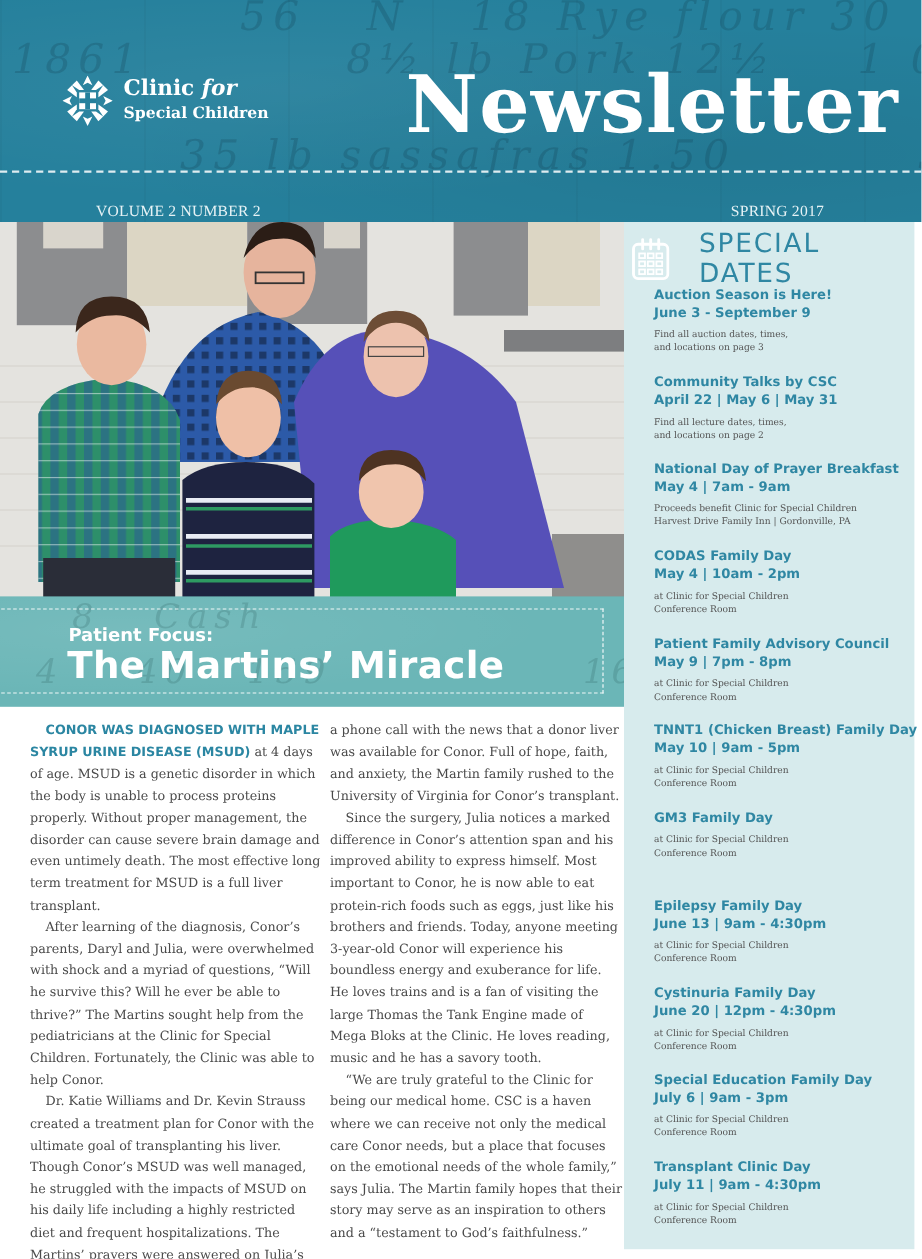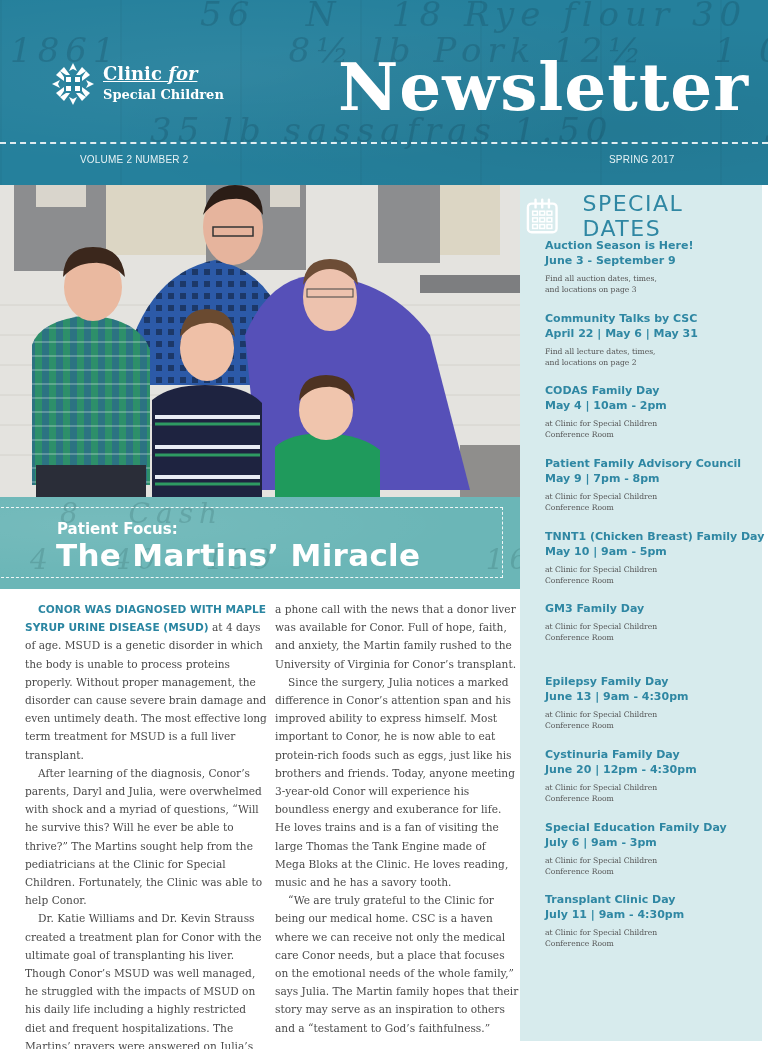--- a/index.html
+++ b/index.html
@@ -17,34 +17,34 @@
     overflow: hidden;
   }
   .script-deco {
     position: absolute; color: rgba(10,40,55,0.18);
     font-family: "DejaVu Serif", serif; font-style: italic; font-size: 34px;
     white-space: nowrap; letter-spacing: 6px;
   }
   .logo { position: absolute; left: 52px; top: 63px; display: flex; align-items: center; }
   .logo-mark { width: 42px; height: 42px; }
   .logo-text { margin-left: 9px; color: #fff; font-family: "DejaVu Serif", serif; font-weight: bold; line-height: 21px; }
-  .logo-text .l1 { font-size: 18px; text-decoration: underline; }
+  .logo-text .l1 { font-size: 18px; }
   .logo-text .l1 i { font-weight: bold; }
   .logo-text .l2 { font-size: 13px; }
   .title {
     position: absolute; left: 338px; top: 48px; color: #fff;
     font-family: "DejaVu Serif", serif; font-weight: bold; font-size: 66px; letter-spacing: 1px;
   }
   .dash-line {
     position: absolute; left: 0; top: 142px; width: 768px; height: 0;
     border-top: 2px dashed rgba(255,255,255,0.85);
   }
   .volume, .season {
-    position: absolute; top: 154px; color: #e6f2f5;
-    font-family: Liberation Sans, sans-serif; font-size: 10px; letter-spacing: 0.2px;
+    position: absolute; top: 168px; color: #e6f2f5;
+    font-family: Liberation Serif, serif; font-size: 13px; letter-spacing: 0.2px;
   }
   .volume { left: 80px; }
   .season { left: 609px; }
 
   
   .photo {
     position: absolute; left: 0; top: 185px; width: 520px; height: 315px; overflow: hidden;
     background: #e7e6e3;
   }
 
@@ -264,20 +264,28 @@
     </div>
     <div class="event">
       <div class="ev-name">Community Talks by CSC</div>
       <div class="ev-when">April 22 | May 6 | May 31</div>
       <div class="ev-note">
           <div>Find all lecture dates, times,</div>
           <div>and locations on page 2</div>
         </div>
     </div>
     <div class="event">
+      <div class="ev-name">National Day of Prayer Breakfast</div>
+      <div class="ev-when">May 4 | 7am - 9am</div>
+      <div class="ev-note">
+          <div>Proceeds benefit Clinic for Special Children</div>
+          <div>Harvest Drive Family Inn | Gordonville, PA</div>
+        </div>
+    </div>
+    <div class="event">
       <div class="ev-name">CODAS Family Day</div>
       <div class="ev-when">May 4 | 10am - 2pm</div>
       <div class="ev-note">
           <div>at Clinic for Special Children</div>
           <div>Conference Room</div>
         </div>
     </div>
     <div class="event">
       <div class="ev-name">Patient Family Advisory Council</div>
       <div class="ev-when">May 9 | 7pm - 8pm</div>

